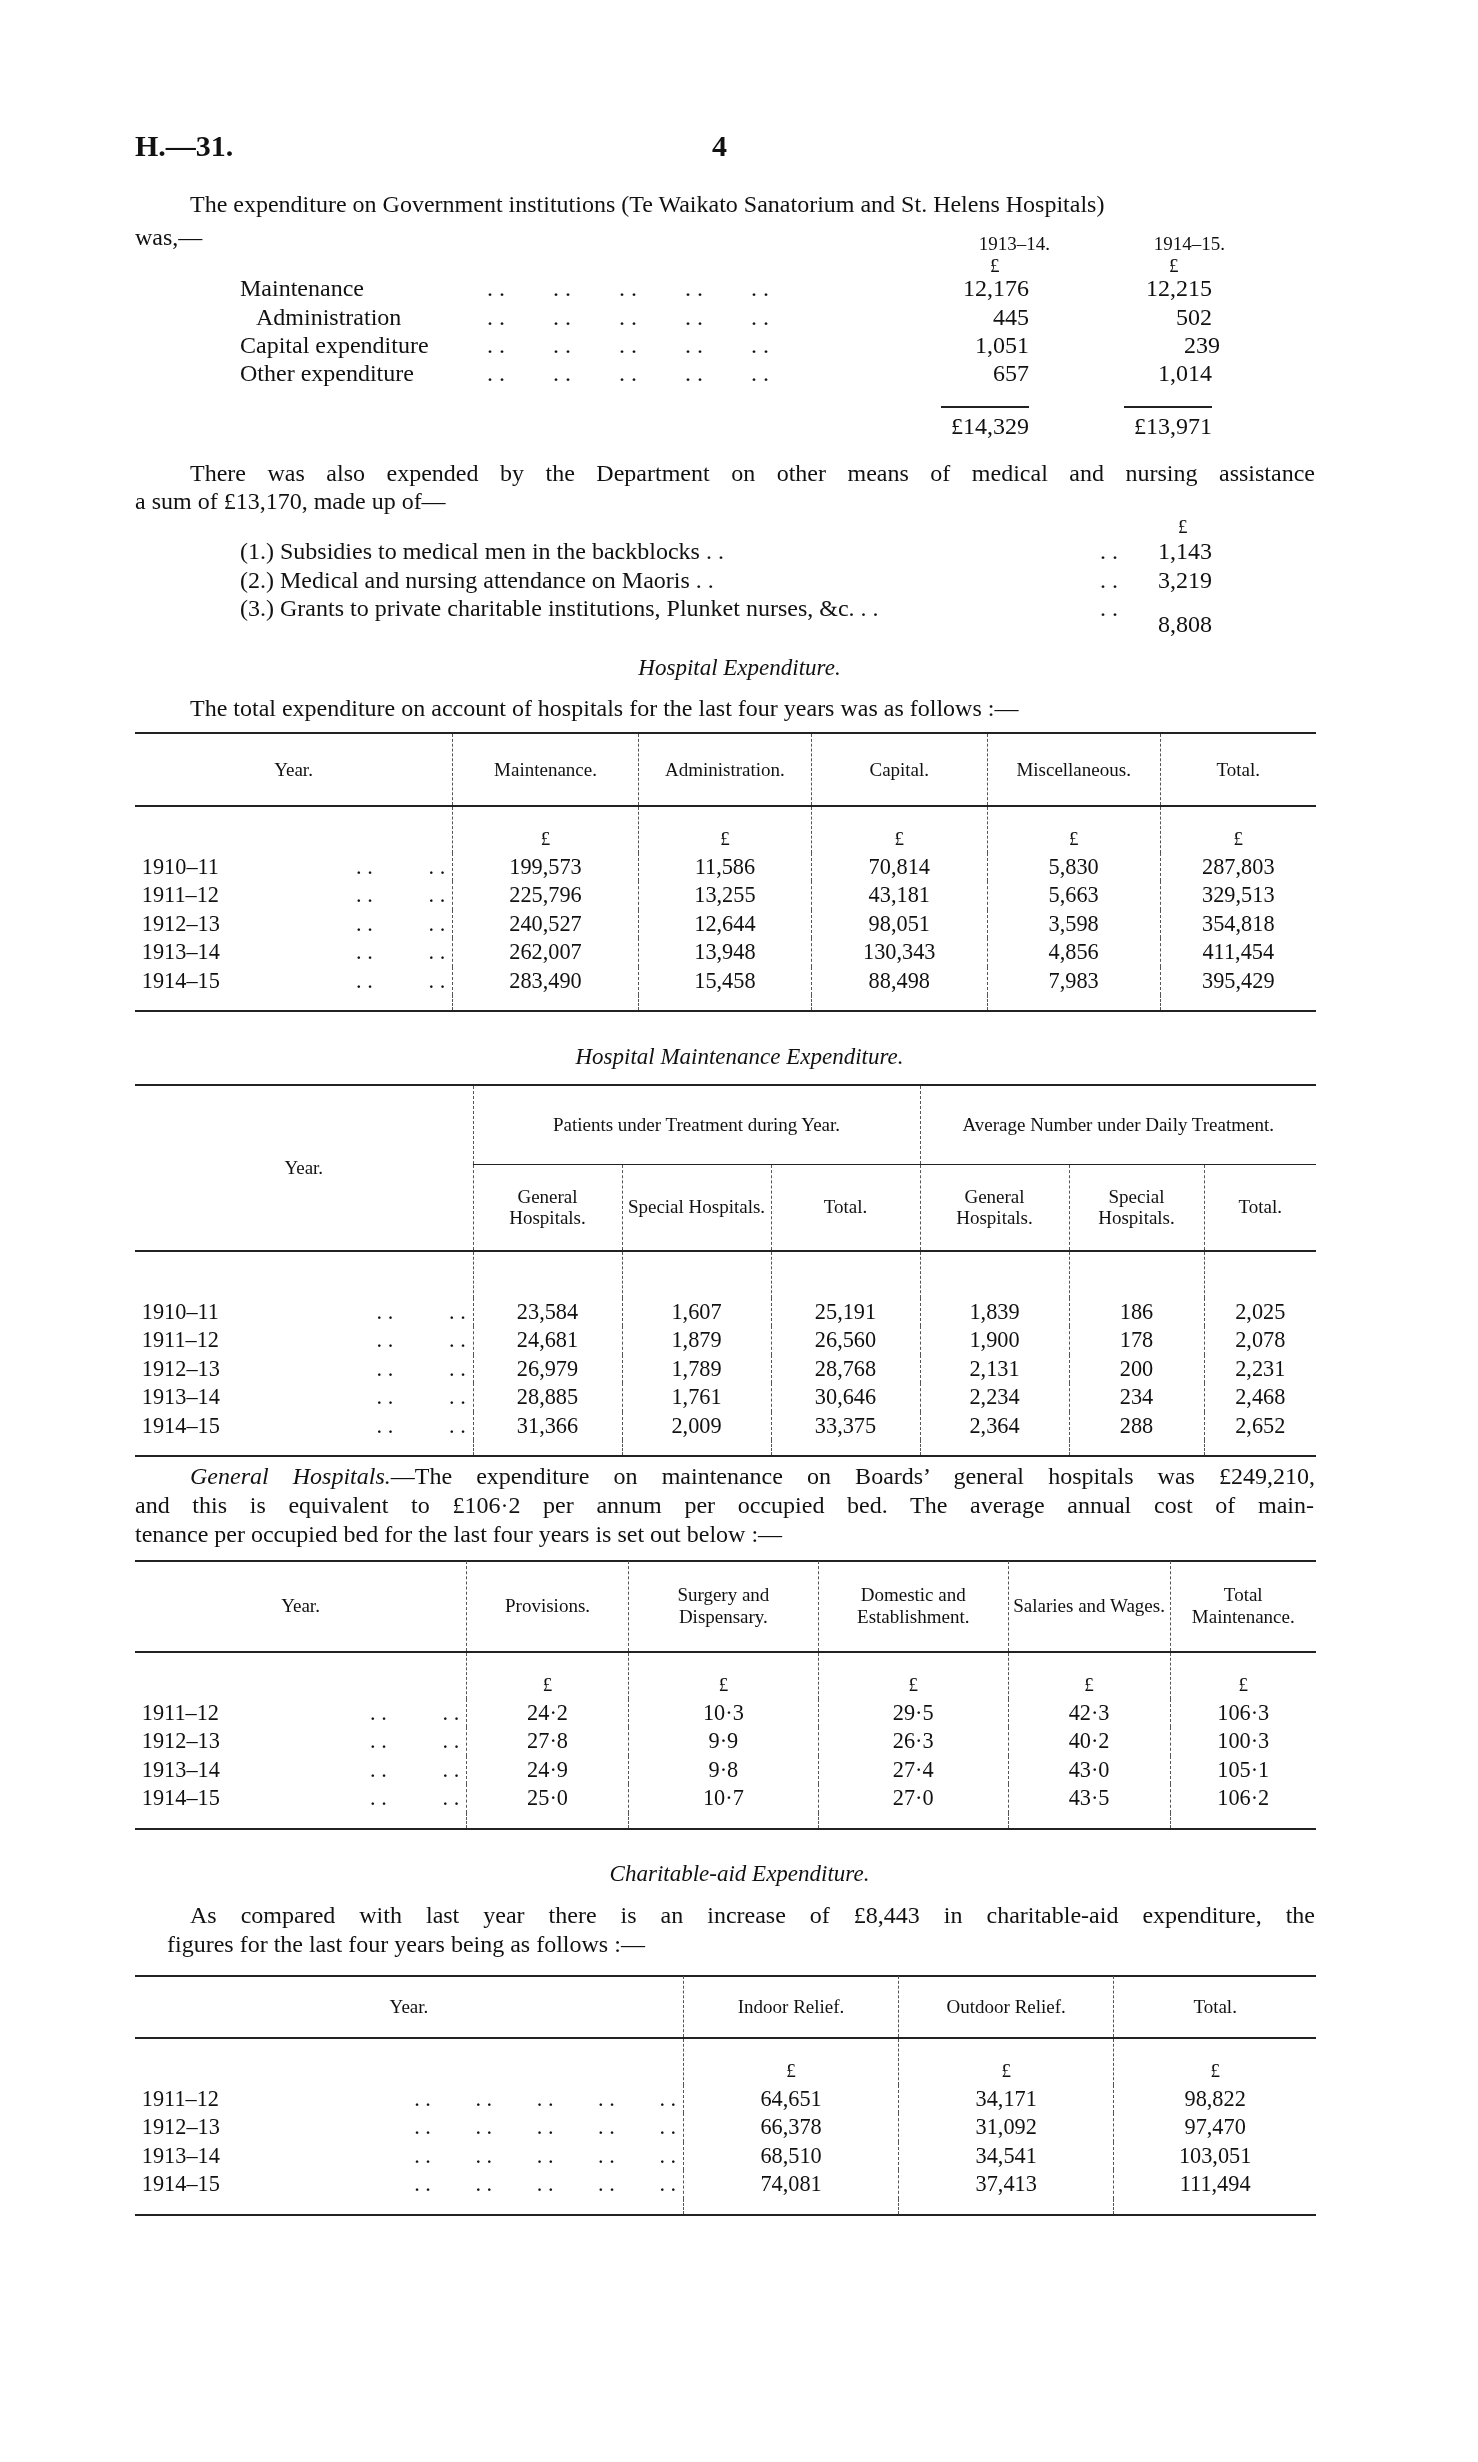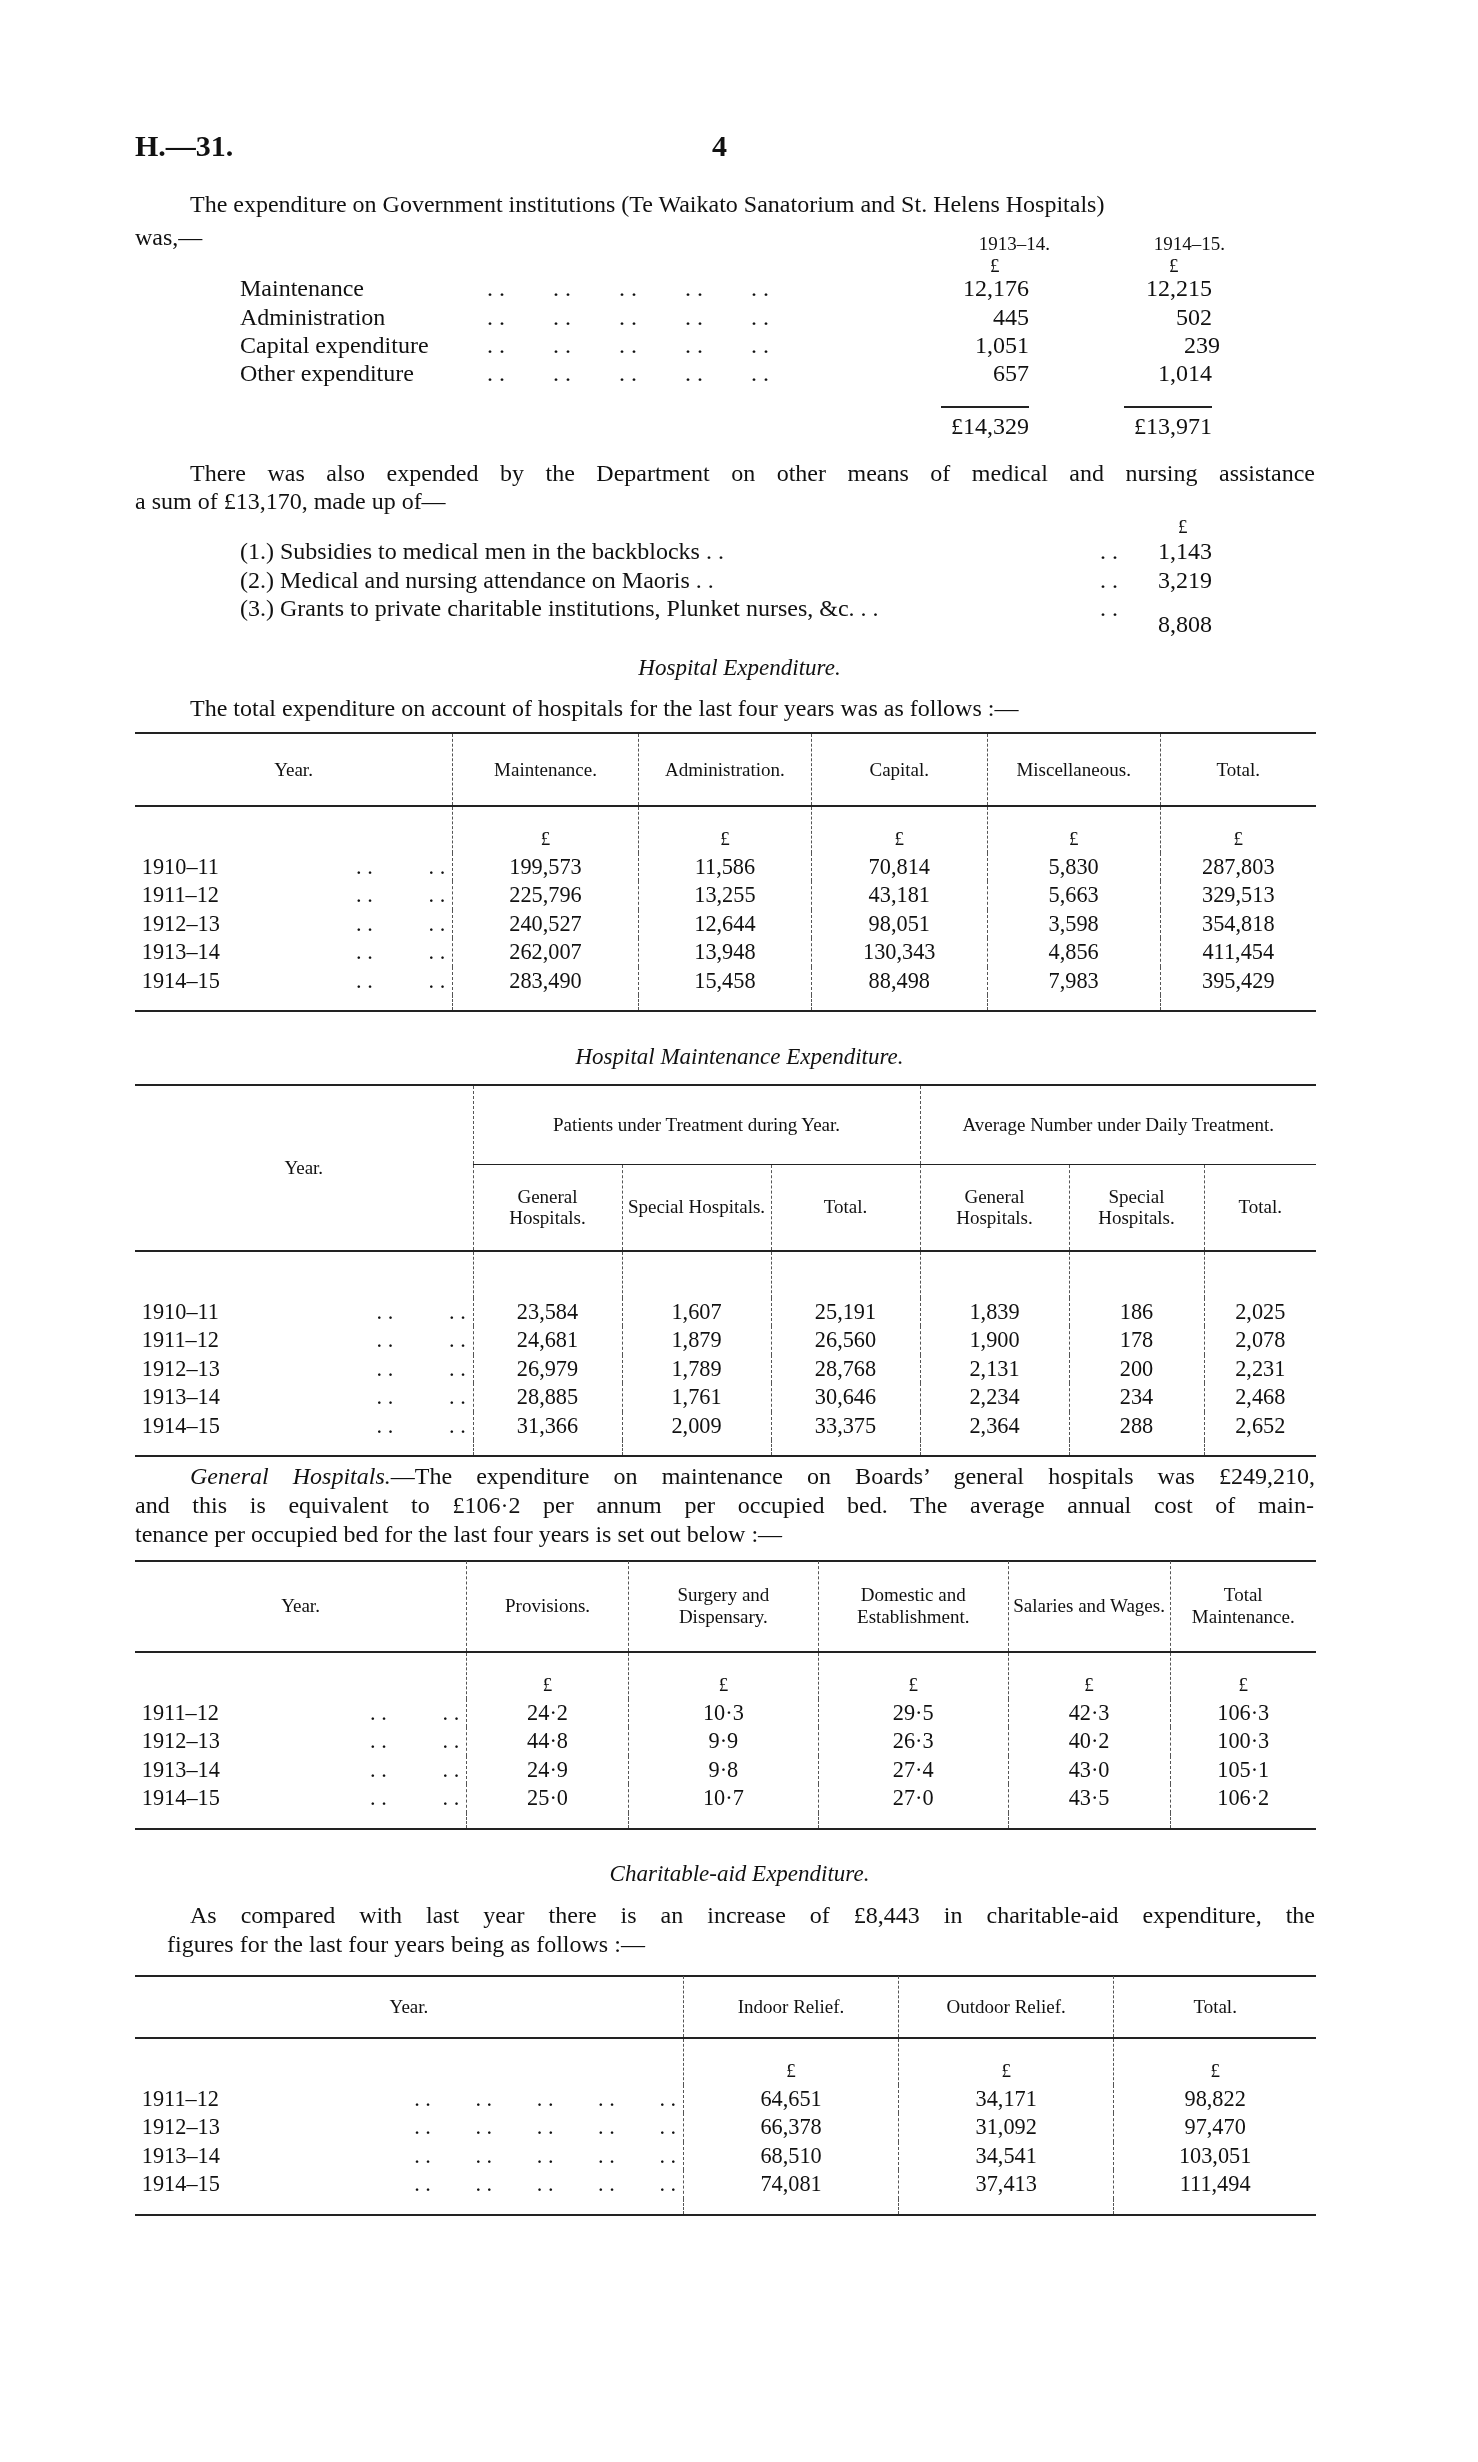--- a/index.html
+++ b/index.html
@@ -31,21 +31,21 @@
 <div class="abs txt num" style="left:921px; top:230px; width:129px; font-size:19px;">1913–14.</div>
 <div class="abs txt num" style="left:1096px; top:230px; width:129px; font-size:19px;">1914–15.</div>
 <div class="abs txt" style="left:990px; top:252px; font-size:19px;">£</div>
 <div class="abs txt" style="left:1169px; top:252px; font-size:19px;">£</div>
 
 <div id="gov-rows">
     <div class="abs txt" style="left:240px; top:274px;">Maintenance</div>
     <div class="abs txt" style="left:487px; top:274px; width:433px; white-space:pre;">. .        . .        . .        . .        . .</div>
     <div class="abs txt num" style="left:900px; top:274px; width:129px;">12,176</div>
     <div class="abs txt num" style="left:1083px; top:274px; width:129px;">12,215</div>
-    <div class="abs txt" style="left:240px; top:303px;text-align:center;">Administration</div>
+    <div class="abs txt" style="left:256px; top:303px;text-align:center;">Administration</div>
     <div class="abs txt" style="left:487px; top:303px; width:433px; white-space:pre;">. .        . .        . .        . .        . .</div>
     <div class="abs txt num" style="left:900px; top:303px; width:129px;">445</div>
     <div class="abs txt num" style="left:1083px; top:303px; width:129px;">502</div>
     <div class="abs txt" style="left:240px; top:331px;">Capital expenditure</div>
     <div class="abs txt" style="left:487px; top:331px; width:433px; white-space:pre;">. .        . .        . .        . .        . .</div>
     <div class="abs txt num" style="left:900px; top:331px; width:129px;">1,051</div>
     <div class="abs txt num" style="left:1091px; top:331px; width:129px;">239</div>
     <div class="abs txt" style="left:240px; top:359px;">Other expenditure</div>
     <div class="abs txt" style="left:487px; top:359px; width:433px; white-space:pre;">. .        . .        . .        . .        . .</div>
     <div class="abs txt num" style="left:900px; top:359px; width:129px;">657</div>
@@ -287,21 +287,21 @@
       <tr>
         <td class="yr" style="white-space:pre;"><span>1911–12</span><span style="float:right; white-space:pre;">. .          . .</span></td>
         <td class="vl c">24·2</td>
         <td class="vl c">10·3</td>
         <td class="vl c">29·5</td>
         <td class="vl c">42·3</td>
         <td class="vl c">106·3</td>
       </tr>
       <tr>
         <td class="yr" style="white-space:pre;"><span>1912–13</span><span style="float:right; white-space:pre;">. .          . .</span></td>
-        <td class="vl c">44·8</td>
+        <td class="vl c">27·8</td>
         <td class="vl c">9·9</td>
         <td class="vl c">26·3</td>
         <td class="vl c">40·2</td>
         <td class="vl c">100·3</td>
       </tr>
       <tr>
         <td class="yr" style="white-space:pre;"><span>1913–14</span><span style="float:right; white-space:pre;">. .          . .</span></td>
         <td class="vl c">24·9</td>
         <td class="vl c">9·8</td>
         <td class="vl c">27·4</td>

